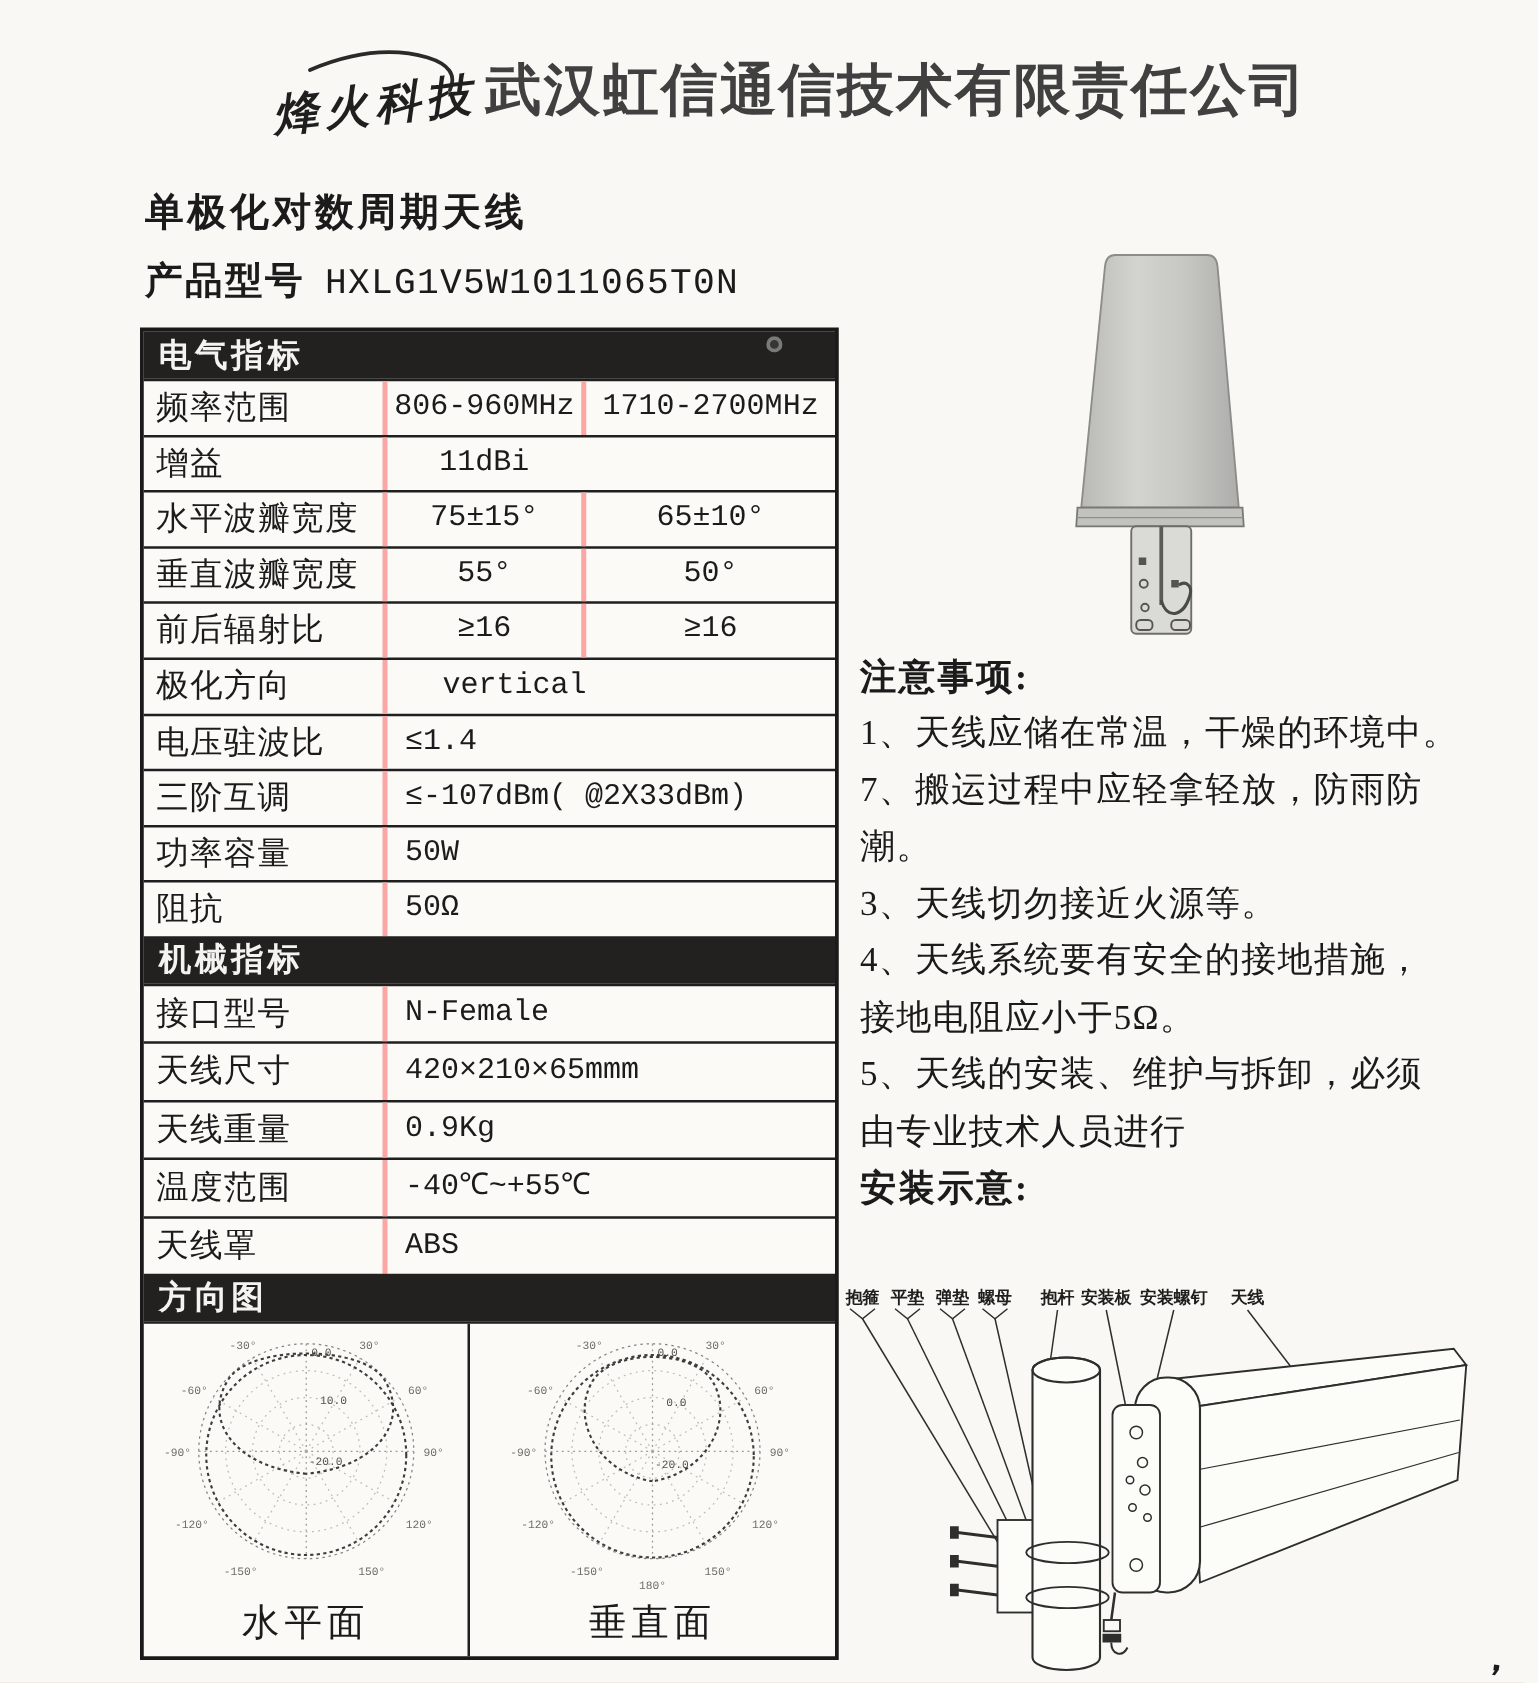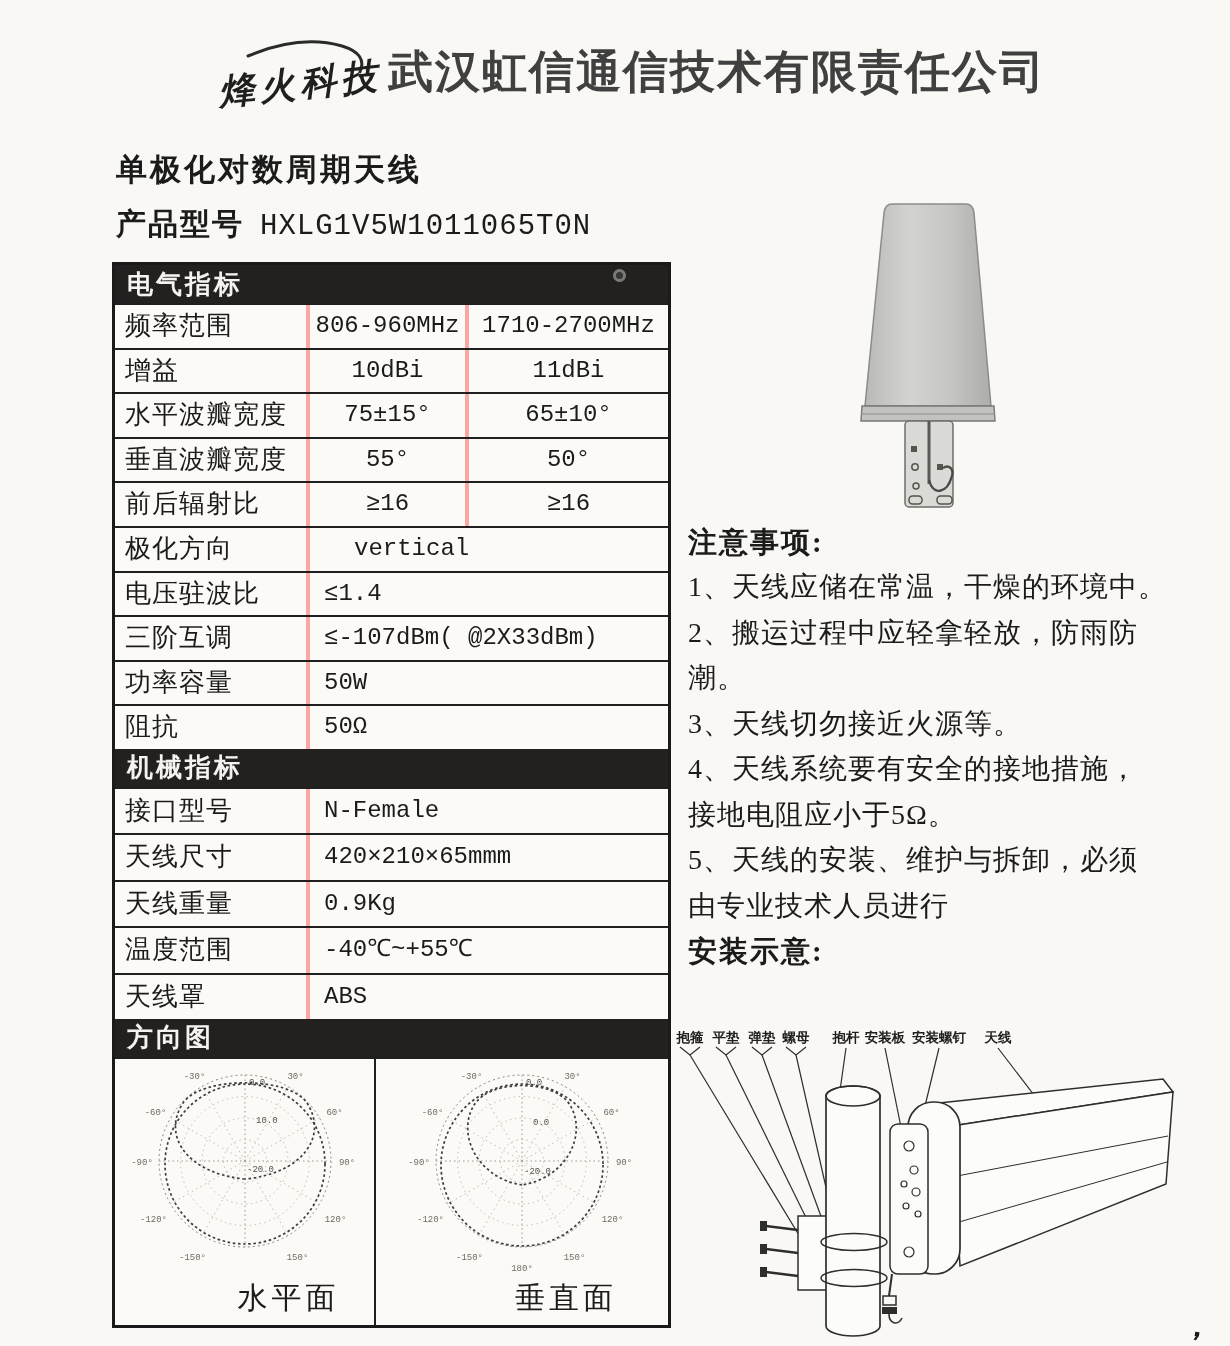--- a/index.html
+++ b/index.html
@@ -36,21 +36,21 @@
   .cell.val{font-family:"Liberation Mono","DejaVu Sans Mono",monospace;font-size:24px;border-left:4px solid #fca5a5;}
   .cell.val.c{text-align:center;}
   .cell.val.l{padding-left:14px;}
   .cell.val.indent{padding-left:44px;}
 
   
   .plots{display:grid;grid-template-columns:261px 292px;border-top:2px solid #1f1f1f;height:266px;}
   .plot-cell{position:relative;}
   .plot-cell.first{border-right:2px solid #1f1f1f;}
   .plot-cell svg{position:absolute;left:50%;transform:translateX(-50%);top:2px;}
-  .plot-caption{position:absolute;bottom:6px;width:100%;text-align:center;font-size:30px;letter-spacing:4px;padding-left:44px;}
+  .plot-caption{position:absolute;bottom:6px;width:100%;text-align:center;font-size:30px;letter-spacing:4px;}
   .polar-grid{stroke:#bdbdb6;fill:none;stroke-dasharray:1.5 3.5;}
   .polar-outer{stroke:#84847e;fill:none;stroke-dasharray:2 3;}
   .polar-axis{stroke:#9a9a93;stroke-dasharray:1.5 3;}
   .polar-trace{stroke:#3d3d3d;fill:none;stroke-width:1.7;stroke-dasharray:2.6 2.6;}
   .polar-angle{font-family:"Liberation Mono","DejaVu Sans Mono",monospace;font-size:9px;fill:#6e6e68;}
   .polar-ring{font-family:"Liberation Mono","DejaVu Sans Mono",monospace;font-size:9px;fill:#55554f;}
 
   
   .antenna-fig{position:absolute;left:845px;top:186px;}
   .notes{position:absolute;left:688px;top:520px;width:512px;}
@@ -89,21 +89,20 @@
       <span class="artifact-dot"></span>
     </div>
 
     <div class="row e-row">
       <div class="cell lbl">频率范围</div>
       <div class="cell val c">806-960MHz</div>
       <div class="cell val c">1710-2700MHz</div>
     </div>
     <div class="row e-row">
       <div class="cell lbl">增益</div>
-      <div class="cell val c">10dBi</div>
       <div class="cell val c">11dBi</div>
     </div>
     <div class="row e-row">
       <div class="cell lbl">水平波瓣宽度</div>
       <div class="cell val c">75±15°</div>
       <div class="cell val c">65±10°</div>
     </div>
     <div class="row e-row">
       <div class="cell lbl">垂直波瓣宽度</div>
       <div class="cell val c">55°</div>
@@ -258,21 +257,21 @@
     <rect x="92" y="278" width="6" height="6" fill="#55544f"></rect>
     <circle cx="71" cy="300" r="3" fill="none" stroke="#55544f" stroke-width="1.5"></circle>
     <path d="M84,294 C 88,310 102,308 107,290 C 109,283 104,278 98,282" fill="none" stroke="#4a4a46" stroke-width="2.4"></path>
     <rect x="64" y="310" width="13" height="8" rx="3.5" fill="none" stroke="#55544f" stroke-width="1.5"></rect>
     <rect x="92" y="310" width="15" height="8" rx="3.5" fill="none" stroke="#55544f" stroke-width="1.5"></rect>
   </svg>
 
   <div class="notes">
     <div class="notes-heading">注意事项:</div>
     <div class="note-line">1、天线应储在常温，干燥的环境中。</div>
-    <div class="note-line">2、搬运过程中应轻拿轻放，防雨防</div>
+    <div class="note-line">7、搬运过程中应轻拿轻放，防雨防</div>
     <div class="note-line">潮。</div>
     <div class="note-line">3、天线切勿接近火源等。</div>
     <div class="note-line">4、天线系统要有安全的接地措施，</div>
     <div class="note-line">接地电阻应小于5Ω。</div>
     <div class="note-line">5、天线的安装、维护与拆卸，必须</div>
     <div class="note-line">由专业技术人员进行</div>
     <div class="install-heading">安装示意:</div>
   </div>
 
   <svg class="install-fig" width="562" height="322" viewBox="0 0 562 322">

